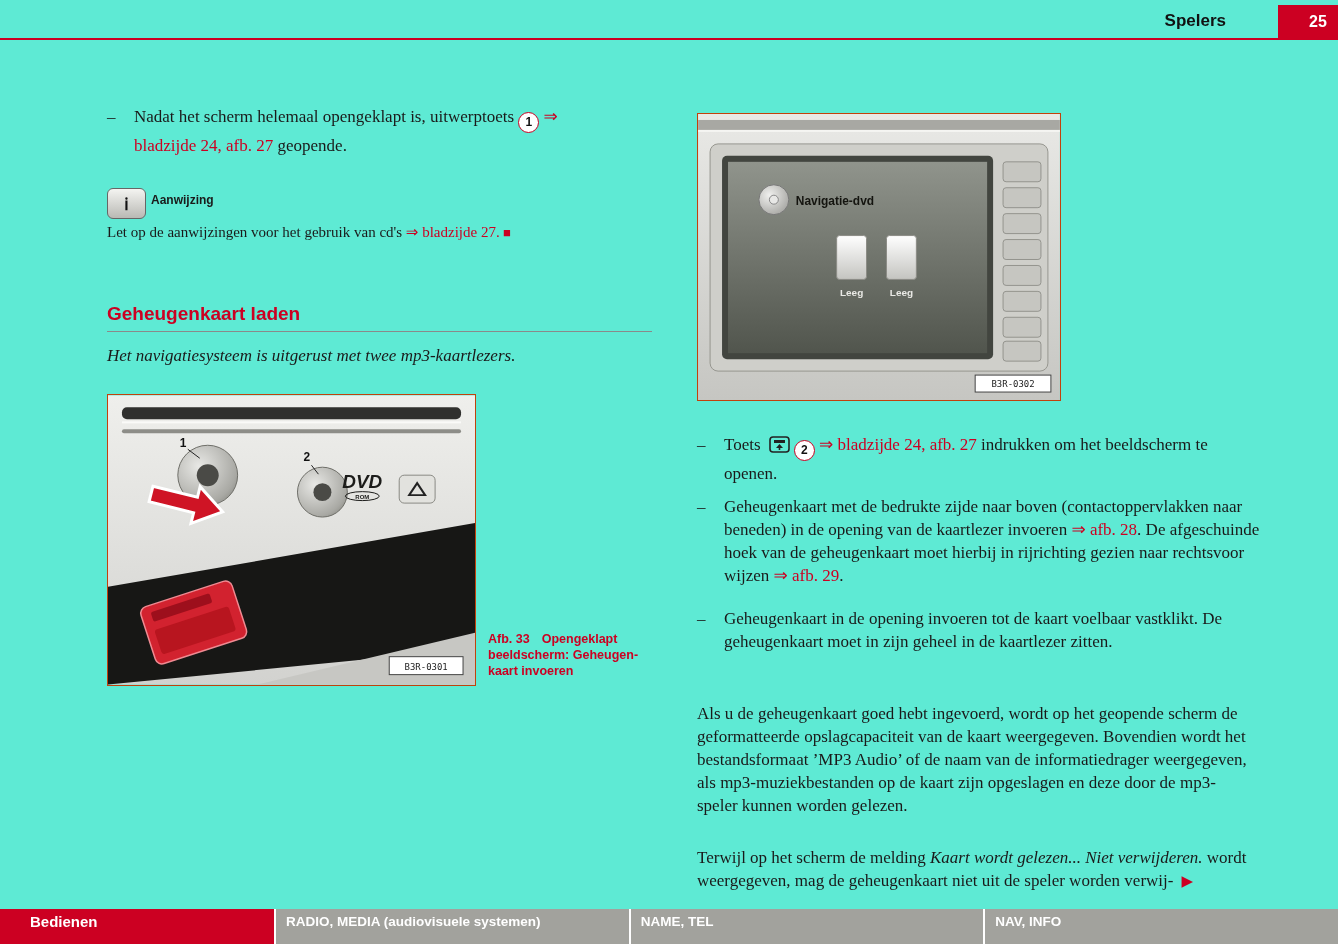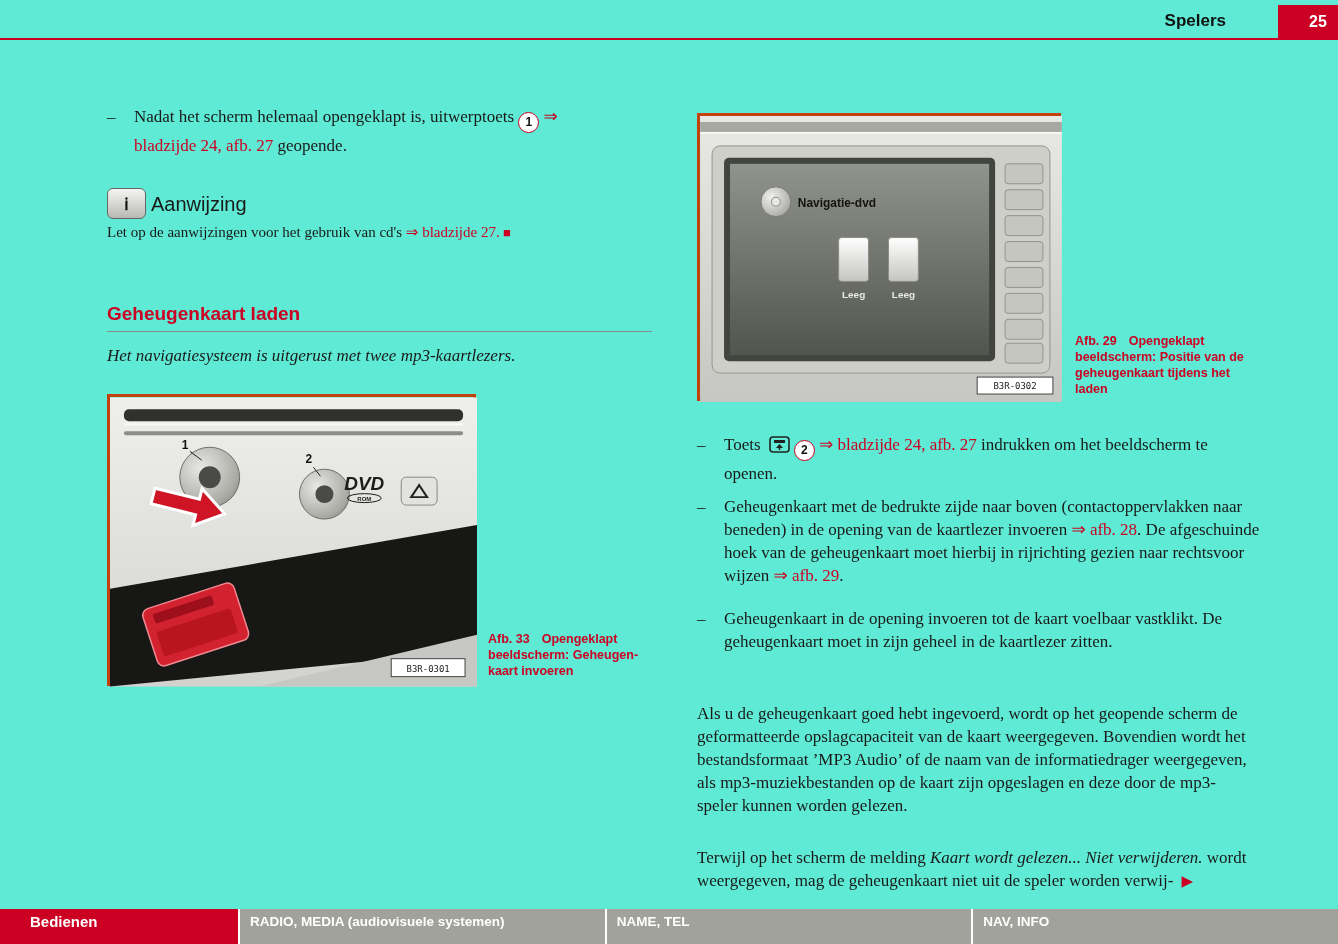--- a/index.html
+++ b/index.html
@@ -29,51 +29,51 @@
   .callout{display:inline-flex;width:19px;height:19px;border:1.5px solid #cc0022;border-radius:50%;
            align-items:center;justify-content:center;font-family:"Liberation Sans",sans-serif;
            font-size:12px;font-weight:bold;color:#111;vertical-align:-4px;background:#fff;line-height:1;}
 
   
   .note{position:absolute;left:107px;top:188px;width:552px;height:70px;}
   .note-icon{position:absolute;left:0;top:0;width:37px;height:29px;border:1px solid #666;border-radius:6px;
              background:linear-gradient(#f4f4f1,#b9b9b4);display:flex;align-items:center;justify-content:center;
              font-weight:bold;font-size:17px;color:#111;}
   .note-title{position:absolute;left:44px;top:5px;font-family:"Liberation Sans",sans-serif;
-              font-weight:normal;font-size:20px;}
+              font-weight:bold;font-size:12px;}
   .note-body{position:absolute;left:0;top:35px;font-size:15px;width:552px;}
   .sq{color:#cc0022;font-size:13px;}
 
   
   .h2{position:absolute;left:107px;top:303px;font-family:"Liberation Sans",sans-serif;
       font-weight:bold;font-size:19px;color:#cc0022;}
   .h2-rule{position:absolute;left:107px;top:331px;width:545px;height:1px;background:#8a8a8a;}
   .intro{position:absolute;left:107px;top:346px;font-style:italic;font-size:17px;}
 
   
-  .fig{position:absolute;border:3px solid #c2410c;box-sizing:border-box;}
+  .fig{position:absolute;border:1px solid #c2410c;box-sizing:border-box;}
   .fig28{left:107px;top:394px;width:369px;height:292px;}
   .fig29{left:697px;top:113px;width:364px;height:288px;}
   .fig svg{display:block;}
 
   .cap{position:absolute;font-family:"Liberation Sans",sans-serif;font-weight:bold;
        font-size:12.5px;line-height:16px;color:#cc0022;}
   .cap28{left:488px;top:631px;width:168px;}
   .cap29{left:1075px;top:333px;width:174px;}
   .cap-no{margin-right:12px;}
 
   .key-icon{display:inline-block;vertical-align:-3px;margin:0 4px;}
   .arrow-next{color:#cc0022;font-size:15px;margin-left:8px;}
 
   
   .footer{position:absolute;left:0;top:909px;width:1338px;height:35px;display:flex;background:#fff;}
   .fcell{font-family:"Liberation Sans",sans-serif;font-weight:bold;color:#fff;font-size:13.5px;
          line-height:15px;padding-top:5px;padding-left:10px;box-sizing:border-box;background:#a2a29d;
          flex:1;margin-left:2px;}
-  .f0{flex:none;width:238px;background:#cc0022;padding-left:30px;font-size:15px;margin-left:0;}
+  .f0{flex:none;width:274px;background:#cc0022;padding-left:30px;font-size:15px;margin-left:0;}
 </style>
 </head>
 <body>
 
 <div class="page">
 
   <div class="hdr-title">Spelers</div>
   <div class="hdr-page">25</div>
   <div class="hdr-rule"></div>
 
@@ -185,23 +185,20 @@
         <rect x="306" y="152" width="38" height="20" rx="3" fill="#c6c6c1" stroke="#94948e"></rect>
         <rect x="306" y="178" width="38" height="20" rx="3" fill="#c6c6c1" stroke="#94948e"></rect>
         <rect x="306" y="204" width="38" height="20" rx="3" fill="#c6c6c1" stroke="#94948e"></rect>
         <rect x="306" y="228" width="38" height="20" rx="3" fill="#c6c6c1" stroke="#94948e"></rect>
       </g>
       <rect x="278" y="262" width="76" height="17" fill="#ffffff" stroke="#444"></rect>
       <text x="316" y="274" text-anchor="middle" font-family="DejaVu Sans Mono,monospace" font-size="9" fill="#222">B3R-0302</text>
     </svg>
   </div>
 
-  <div class="cap cap29">
-    <span class="cap-no">Afb. 29</span><span>Opengeklapt beeldscherm: Positie van de geheugenkaart tijdens het laden</span>
-  </div>
 
   <div class="item bA">
     <span class="dash">–</span>
     <span>Toets </span><span class="key-icon"><svg width="21" height="17" viewBox="0 0 21 17">
           <rect x="1" y="1" width="19" height="15" rx="3" fill="none" stroke="#222" stroke-width="1.6"></rect>
           <rect x="5" y="4" width="11" height="3" fill="#222"></rect>
           <polygon points="10.5,8 7,12 14,12" fill="#222"></polygon>
           <line x1="10.5" y1="11" x2="10.5" y2="14" stroke="#222" stroke-width="1.6"></line>
         </svg></span><span class="callout">2</span><span class="red"> ⇒ bladzijde 24, afb. 27</span><span> indrukken om het beeld­scherm te openen.</span>
   </div>

